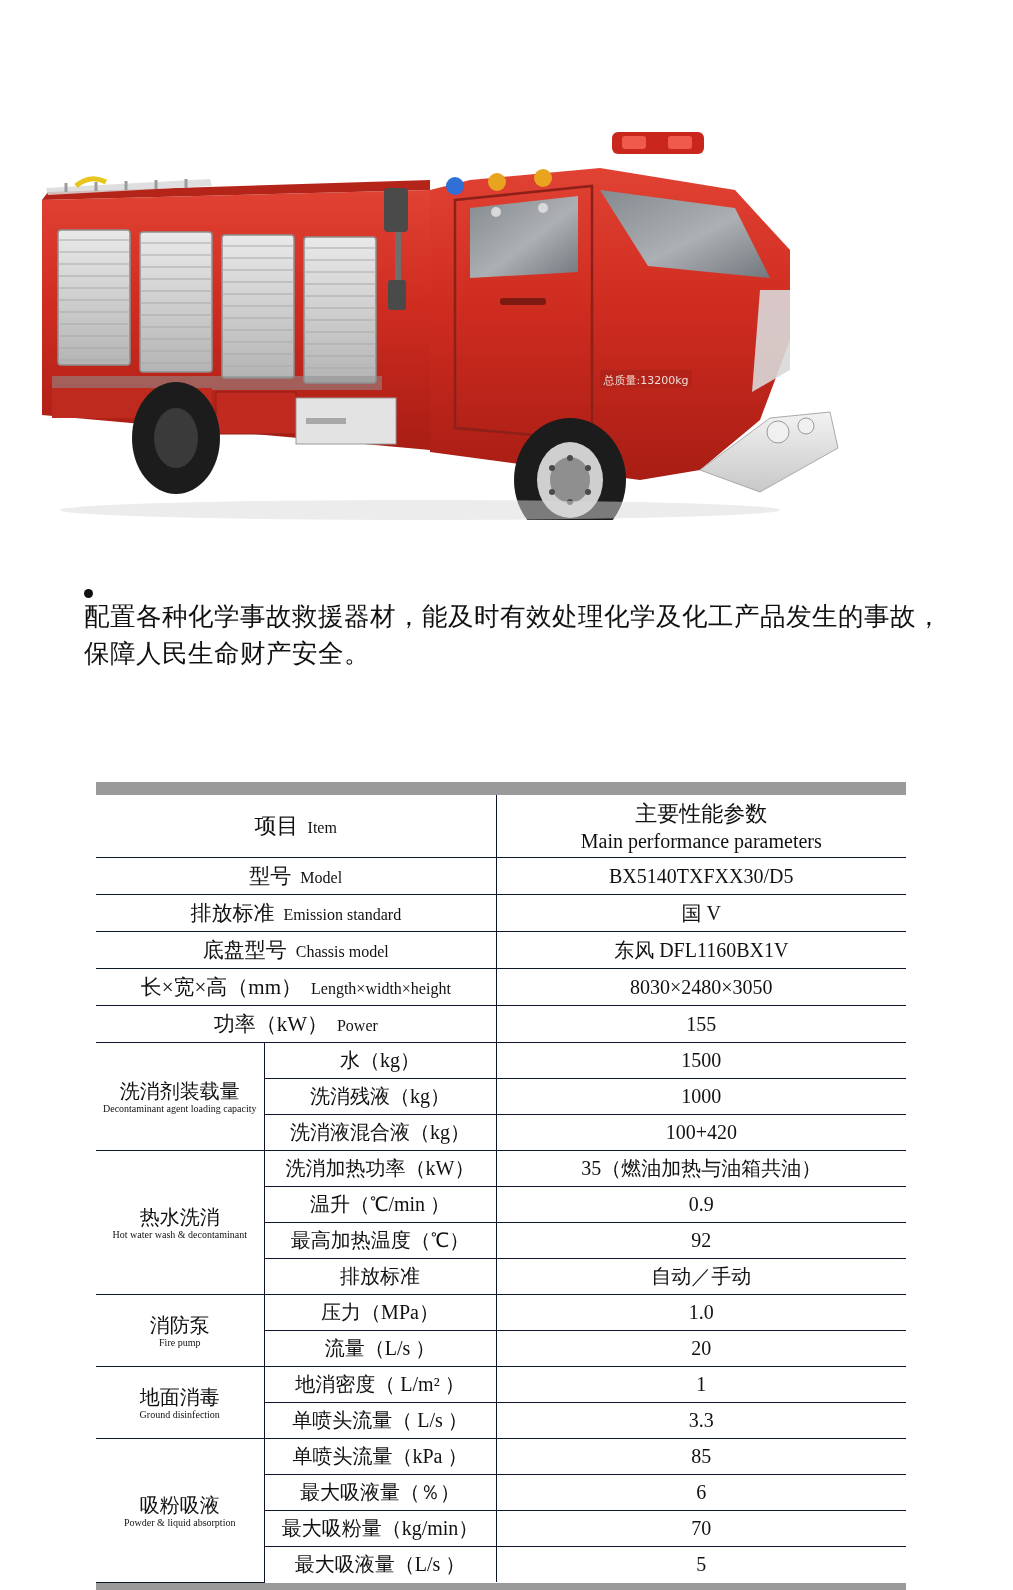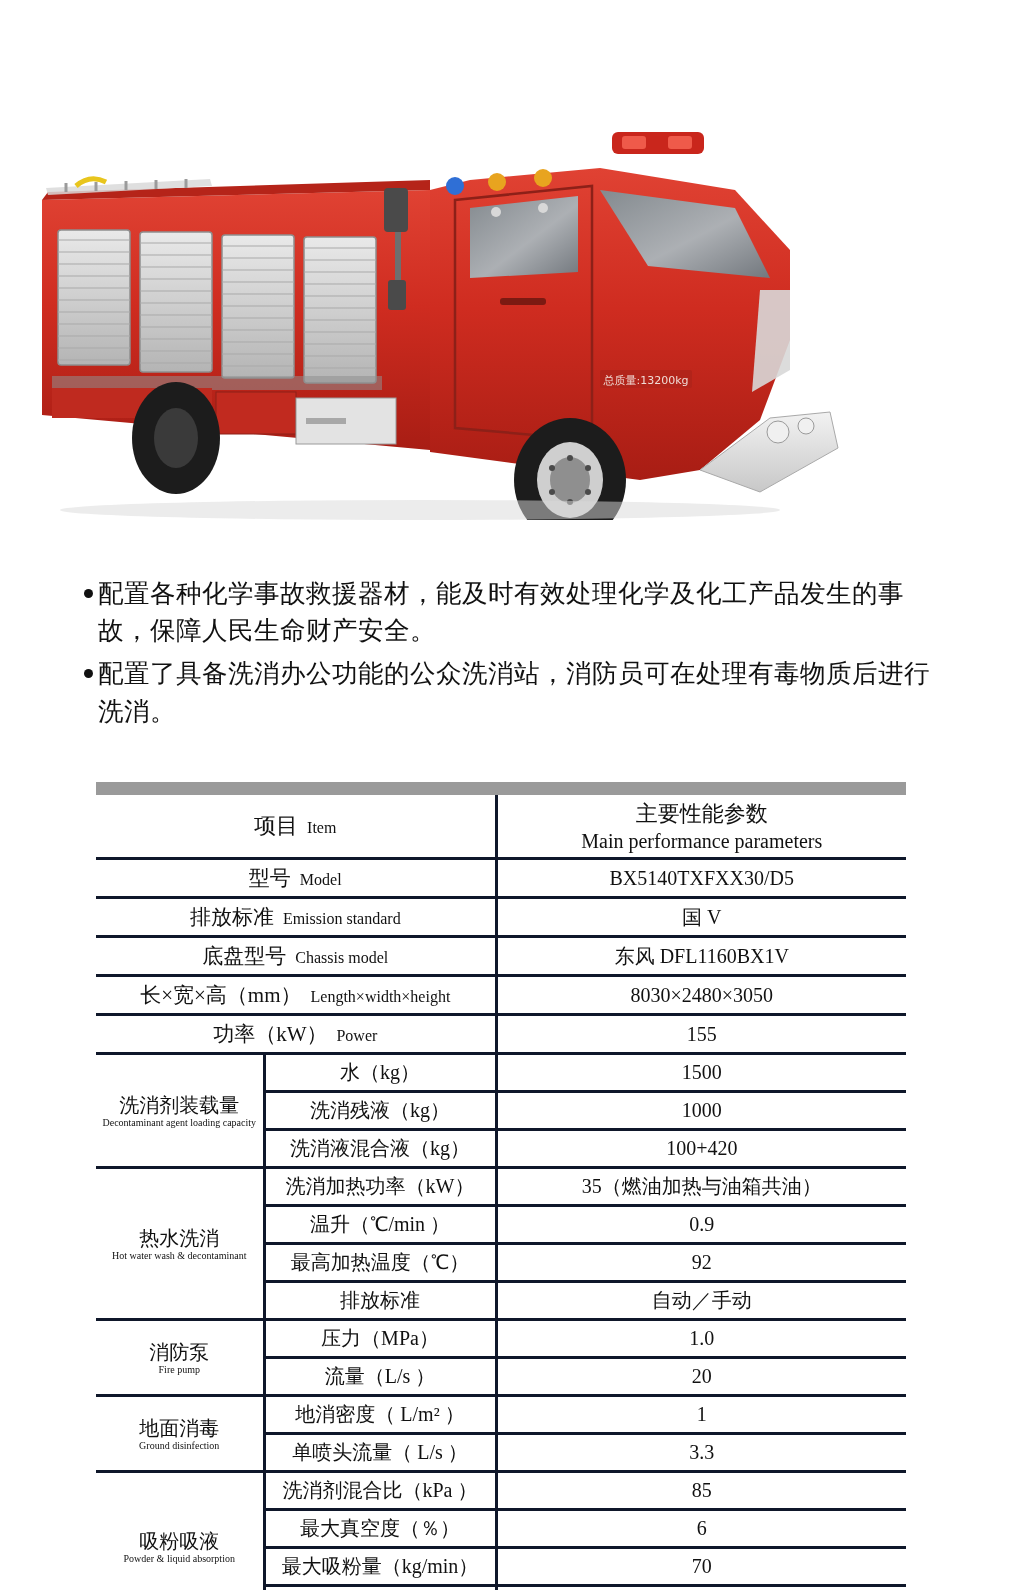--- a/index.html
+++ b/index.html
@@ -30,20 +30,21 @@
   .bullets {
     position: absolute;
     left: 84px;
     top: 575px;
     width: 860px;
   }
   .bullet-row {
     display: flex;
     align-items: flex-start;
     margin-bottom: 6px;
+    flex-direction: column;
   }
   .bullet-dot {
     flex: 0 0 auto;
     width: 9px;
     height: 9px;
     border-radius: 50%;
     background: #111;
     margin-top: 14px;
     margin-right: 5px;
   }
@@ -69,21 +70,21 @@
   }
   .spec-bar.bottom { margin-top: 0; }
 
   table.spec {
     border-collapse: collapse;
     width: 810px;
     table-layout: fixed;
     font-family: Liberation Serif, serif;
   }
   table.spec td {
-    border: 3px solid #0f172a;
+    border: 1px solid #0f172a;
     padding: 4px 6px;
     text-align: center;
     vertical-align: middle;
     font-size: 20px;
     color: #111;
     height: 33px;
     box-sizing: border-box;
   }
   table.spec td.no-left  { border-left: none; }
   table.spec td.no-right { border-right: none; }
@@ -214,24 +215,20 @@
 
     <ellipse cx="420" cy="470" rx="360" ry="10" fill="#d9d9d9" opacity="0.5"></ellipse>
   </svg>
 </div>
 
 <div class="bullets">
   <div class="bullet-row">
     <div class="bullet-dot"></div>
     <div class="bullet-text">配置各种化学事故救援器材，能及时有效处理化学及化工产品发生的事故，保障人民生命财产安全。</div>
   </div>
-  <div class="bullet-row">
-    <div class="bullet-dot"></div>
-    <div class="bullet-text">配置了具备洗消办公功能的公众洗消站，消防员可在处理有毒物质后进行洗消。</div>
-  </div>
 </div>
 
 <div class="spec-wrap">
   <div class="spec-bar"></div>
 
   <table class="spec">
     <colgroup>
       <col style="width:168px">
       <col style="width:232px">
       <col style="width:410px">
@@ -347,25 +344,25 @@
       <tr>
         <td class="cn">单喷头流量（ L/s ）</td>
         <td class="no-right val">3.3</td>
       </tr>
 
       <tr>
         <td rowspan="4" class="no-left grp">
           <span>吸粉吸液</span>
           <span class="en">Powder &amp; liquid absorption</span>
         </td>
-        <td class="cn">洗消剂混合比（kPa ）</td>
+        <td class="cn">单喷头流量（kPa ）</td>
         <td class="no-right val">85</td>
       </tr>
       <tr>
-        <td class="cn">最大真空度（％）</td>
+        <td class="cn">最大吸液量（％）</td>
         <td class="no-right val">6</td>
       </tr>
       <tr>
         <td class="cn">最大吸粉量（kg/min）</td>
         <td class="no-right val">70</td>
       </tr>
       <tr>
         <td class="cn">最大吸液量（L/s ）</td>
         <td class="no-right val">5</td>
       </tr>

